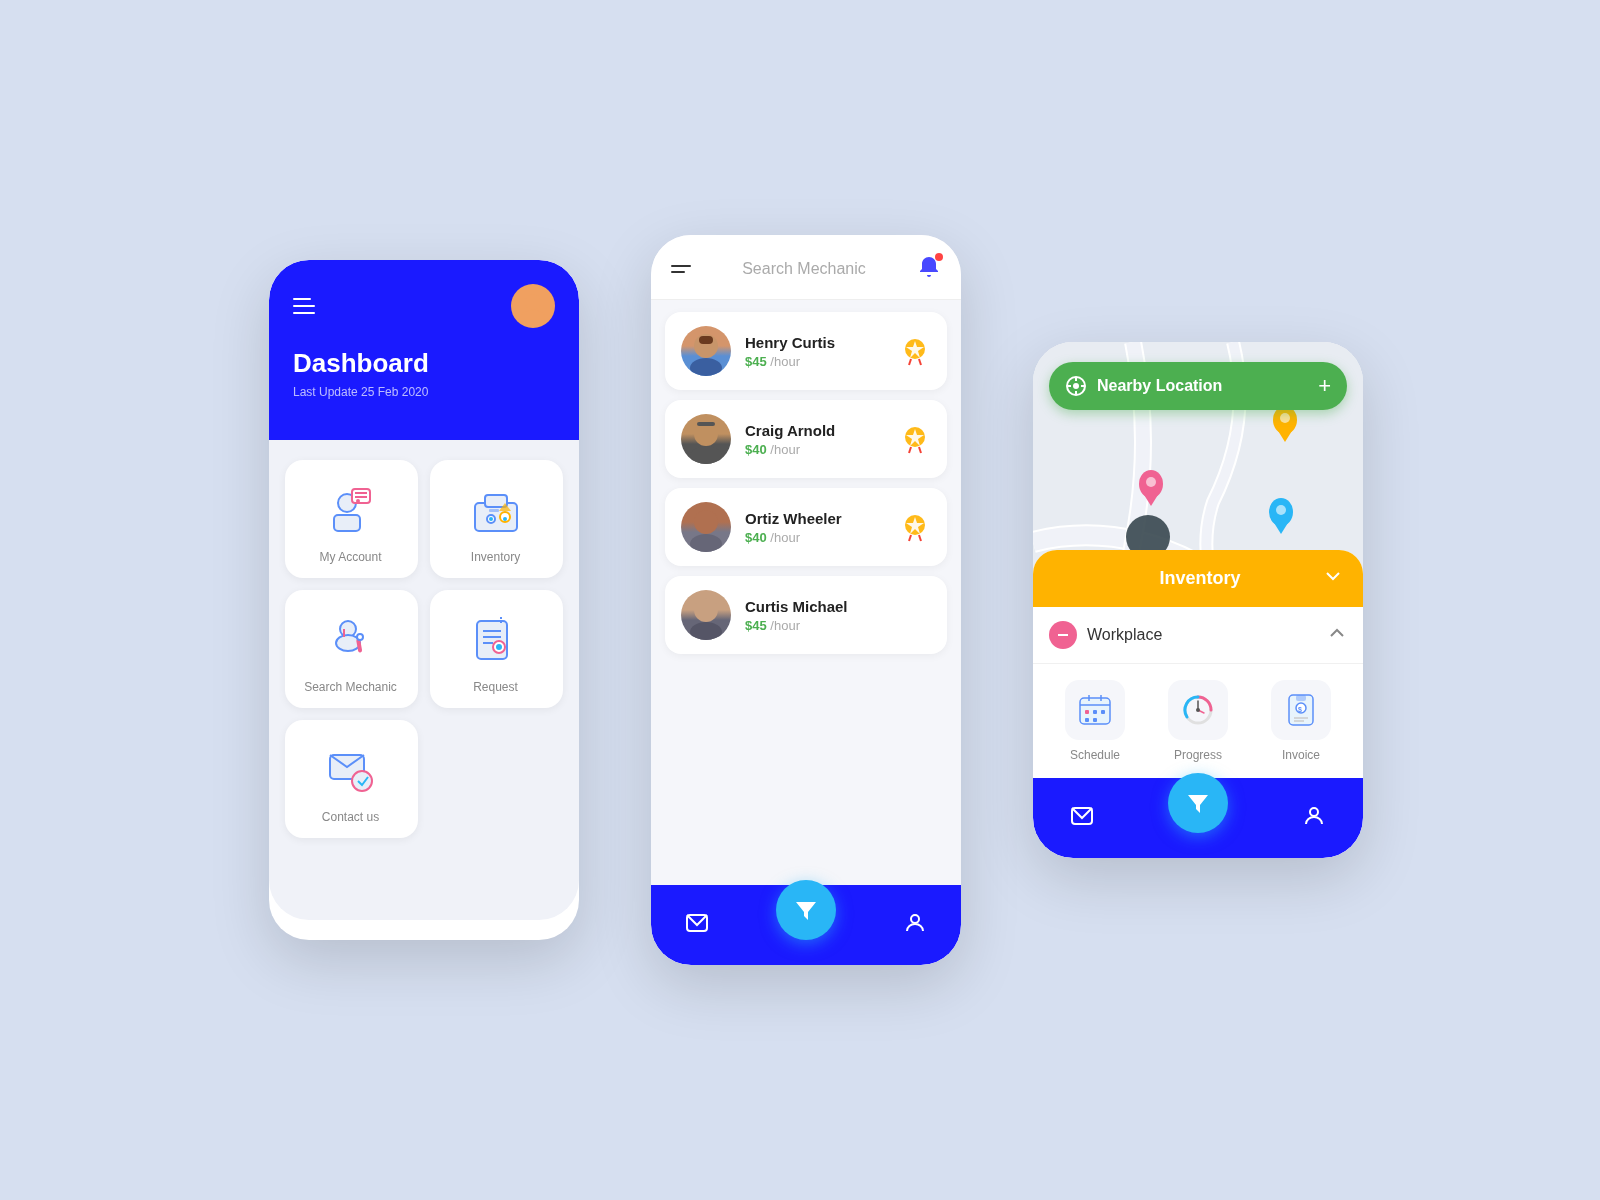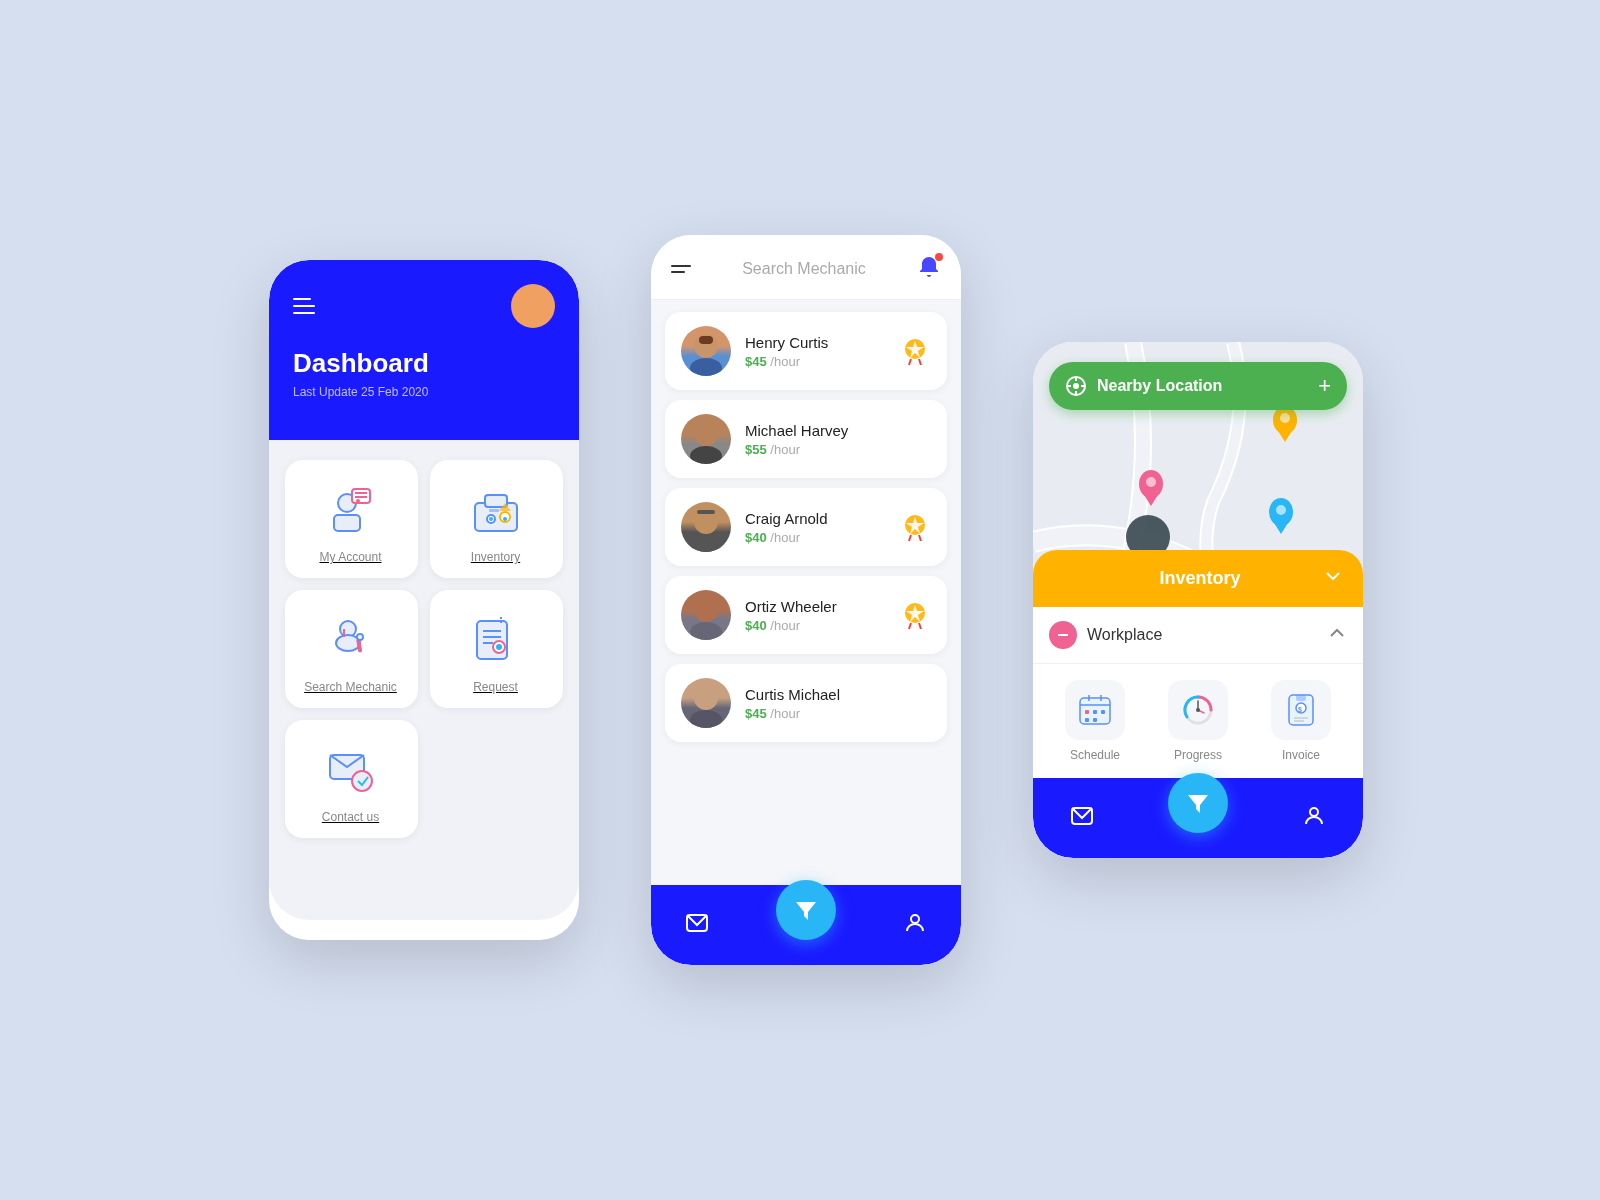--- a/index.html
+++ b/index.html
@@ -94,21 +94,20 @@
     .grid-item {
       background: #fff;
       border-radius: 18px;
       padding: 20px 16px 14px 14px;
       display: flex;
       flex-direction: column;
       align-items: center;
       gap: 10px;
       cursor: pointer;
       box-shadow: 0 2px 8px rgba(0,0,0,0.06);
-      text-decoration: underline;
     }
     .grid-item-icon {
       width: 60px;
       height: 60px;
       display: flex;
       align-items: center;
       justify-content: center;
     }
     .grid-item-label {
       font-size: 12px;
@@ -183,21 +182,21 @@
       width: 50px;
       height: 50px;
       border-radius: 50%;
       background: #ccc;
       overflow: hidden;
       flex-shrink: 0;
     }
     .mechanic-info { flex: 1; }
     .mechanic-name {
       font-size: 15px;
-      font-weight: 400;
+      font-weight: 700;
       color: #222;
       margin-bottom: 3px;
     }
     .mechanic-rate {
       font-size: 13px;
     }
     .mechanic-rate .price { color: #4caf50; font-weight: 600; }
     .mechanic-rate .per { color: #aaa; }
     .badge-icon {
       width: 32px;
@@ -525,36 +524,20 @@
         <div class="badge-icon">
           <svg width="32" height="32" viewBox="0 0 32 32">
             <circle cx="16" cy="14" r="10" fill="#ffb300" opacity="0.9"></circle>
             <polygon points="16,6 18,12 25,12 19,16 21,23 16,18 11,23 13,16 7,12 14,12" fill="#fff" opacity="0.9"></polygon>
             <line x1="12" y1="24" x2="10" y2="30" stroke="#f44336" stroke-width="2"></line>
             <line x1="20" y1="24" x2="22" y2="30" stroke="#f44336" stroke-width="2"></line>
           </svg>
         </div>
       </div>
 
-      <div class="mechanic-card">
-        <div class="mechanic-avatar avatar-man2">
-          <svg viewBox="0 0 50 50" width="50" height="50">
-            <circle cx="25" cy="20" r="12" fill="#b8825a"></circle>
-            <ellipse cx="25" cy="42" rx="16" ry="10" fill="#444"></ellipse>
-          </svg>
-        </div>
-        <div class="mechanic-info">
-          <div class="mechanic-name">Michael Harvey</div>
-          <div class="mechanic-rate">
-            <span class="price">$55</span>
-            <span class="per"> /hour</span>
-          </div>
-        </div>
-        <div style="width:32px;"></div>
-      </div>
 
       <div class="mechanic-card">
         <div class="mechanic-avatar avatar-man3">
           <svg viewBox="0 0 50 50" width="50" height="50">
             <circle cx="25" cy="20" r="12" fill="#c09060"></circle>
             <ellipse cx="25" cy="42" rx="16" ry="10" fill="#555"></ellipse>
             <rect x="16" y="8" width="18" height="4" rx="2" fill="#555"></rect>
           </svg>
         </div>
         <div class="mechanic-info">

